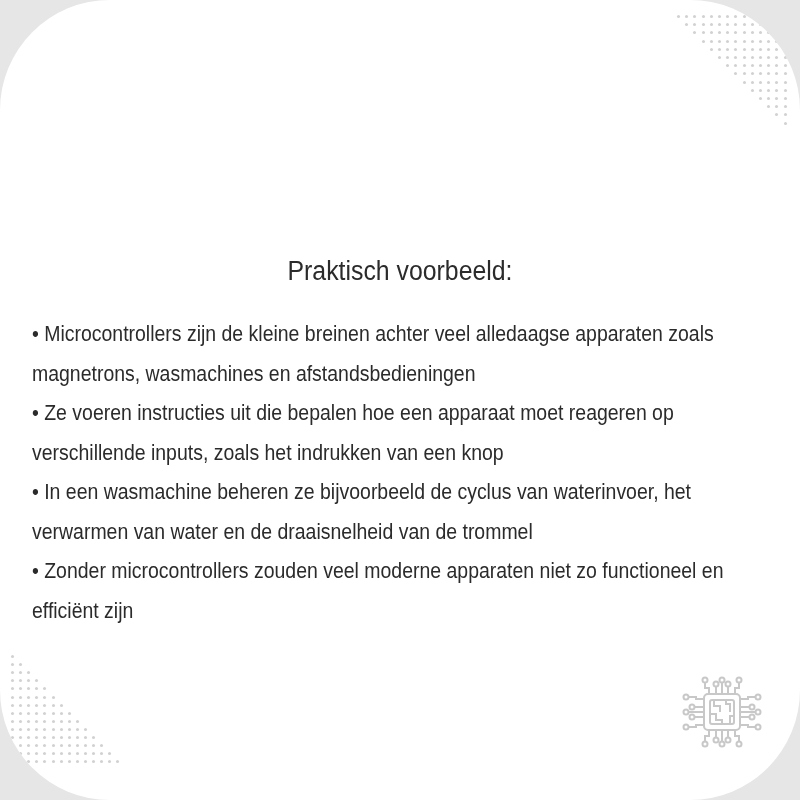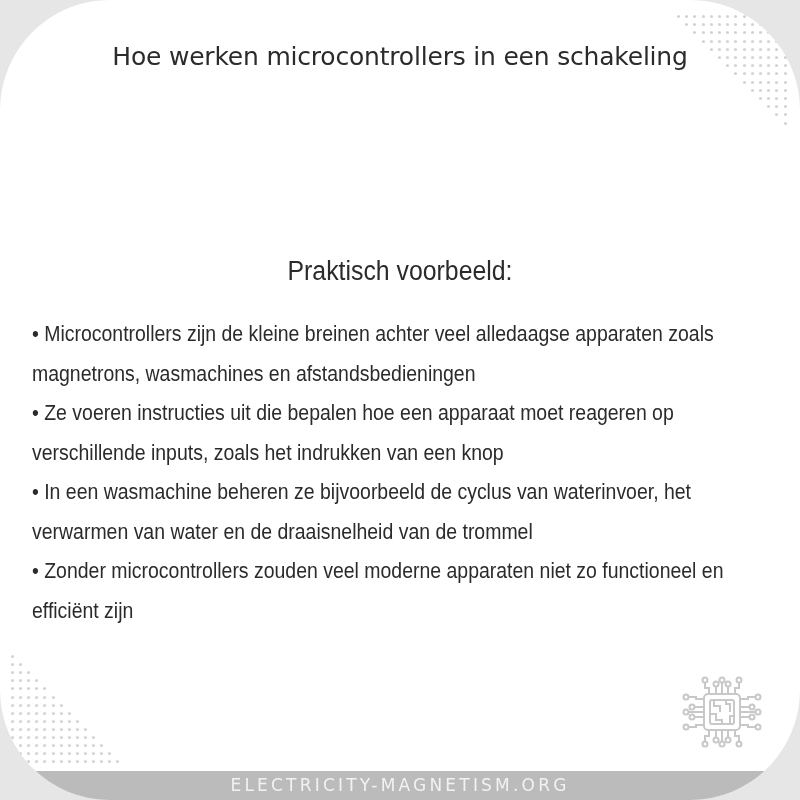--- a/index.html
+++ b/index.html
@@ -299,21 +299,20 @@
       <div class="dot" style="left: 59.6px; top: 760.3px;"></div>
       <div class="dot" style="left: 67.7px; top: 760.3px;"></div>
       <div class="dot" style="left: 75.8px; top: 760.3px;"></div>
       <div class="dot" style="left: 83.9px; top: 760.3px;"></div>
       <div class="dot" style="left: 92px; top: 760.3px;"></div>
       <div class="dot" style="left: 100.1px; top: 760.3px;"></div>
       <div class="dot" style="left: 108.2px; top: 760.3px;"></div>
       <div class="dot" style="left: 116.3px; top: 760.3px;"></div>
     </div>
 
-  <div class="title">Hoe werken microcontrollers in een schakeling</div>
 
 
   <div class="subtitle">Praktisch voorbeeld:</div>
 
   <div class="bullets">
     <p>• Microcontrollers zijn de kleine breinen achter veel alledaagse apparaten zoals magnetrons, wasmachines en afstandsbedieningen</p>
     <p>• Ze voeren instructies uit die bepalen hoe een apparaat moet reageren op verschillende inputs, zoals het indrukken van een knop</p>
     <p>• In een wasmachine beheren ze bijvoorbeeld de cyclus van waterinvoer, het verwarmen van water en de draaisnelheid van de trommel</p>
     <p>• Zonder microcontrollers zouden veel moderne apparaten niet zo functioneel en efficiënt zijn</p>
   </div>
@@ -363,16 +362,13 @@
         <circle cx="76" cy="31" r="2.5"></circle>
       <path d="M64 36 h16"></path>
         <circle cx="82" cy="36" r="2.5"></circle>
       <path d="M64 41 h10"></path>
         <circle cx="76" cy="41" r="2.5"></circle>
       <path d="M64 49 h8 v2 h8"></path>
         <circle cx="82" cy="51" r="2.5"></circle>
     </svg>
   </div>
 
-  <div class="footer">
-    <span>ELECTRICITY-MAGNETISM.ORG</span>
-  </div>
 </div>
 
 </body></html>

